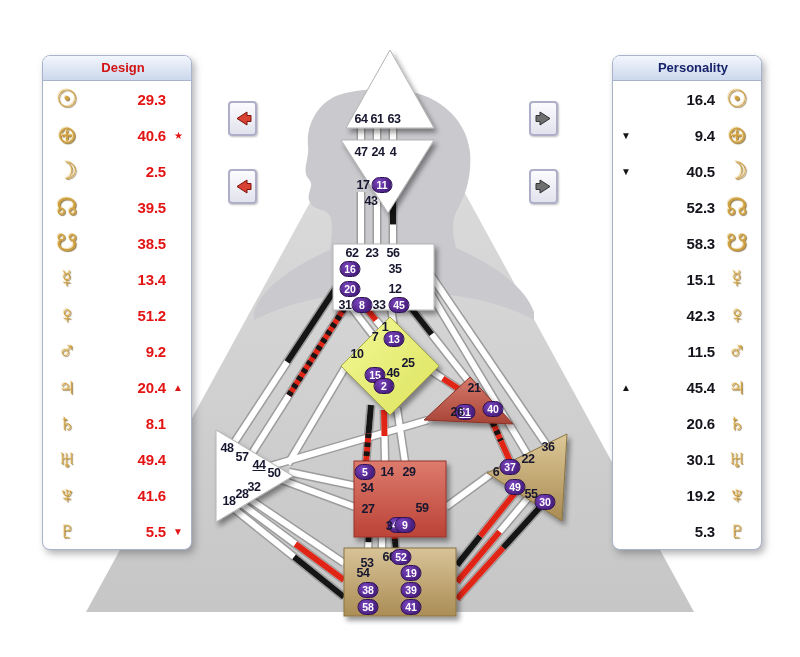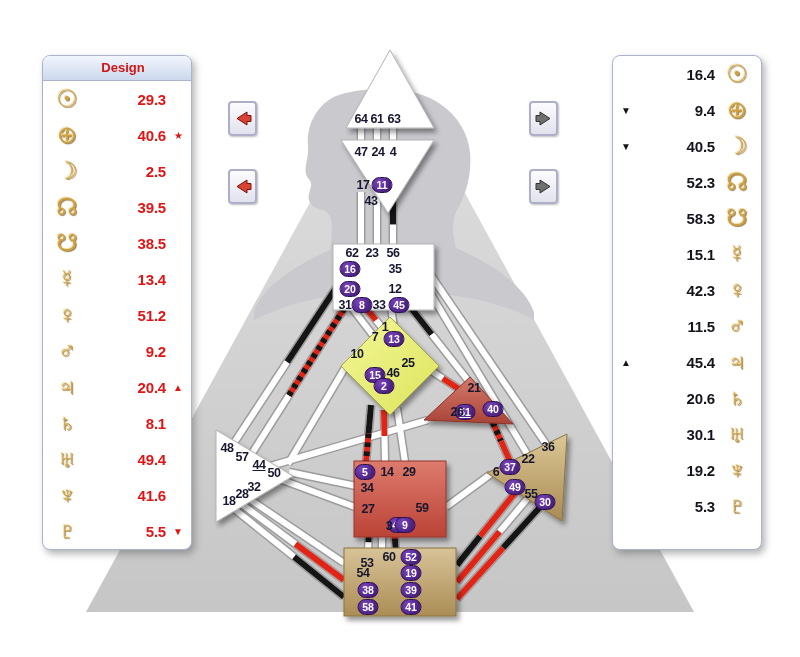--- a/index.html
+++ b/index.html
@@ -240,21 +240,21 @@
       <div class="gate on" style="left: 405px; top: 525px;">9</div>
       <div class="gate" style="left: 548px; top: 447px;">36</div>
       <div class="gate" style="left: 528px; top: 459px;">22</div>
       <div class="gate" style="left: 496px; top: 472px;">6</div>
       <div class="gate on" style="left: 510px; top: 467px;">37</div>
       <div class="gate on" style="left: 515px; top: 487px;">49</div>
       <div class="gate" style="left: 531px; top: 494px;">55</div>
       <div class="gate on" style="left: 545px; top: 502px;">30</div>
       <div class="gate" style="left: 367px; top: 563px;">53</div>
       <div class="gate" style="left: 389px; top: 557px;">60</div>
-      <div class="gate on" style="left: 411px; top: 557px;">52</div>
+      <div class="gate on" style="left: 401px; top: 557px;">52</div>
       <div class="gate" style="left: 363px; top: 573px;">54</div>
       <div class="gate on" style="left: 411px; top: 573px;">19</div>
       <div class="gate on" style="left: 368px; top: 590px;">38</div>
       <div class="gate on" style="left: 411px; top: 590px;">39</div>
       <div class="gate on" style="left: 368px; top: 607px;">58</div>
       <div class="gate on" style="left: 411px; top: 607px;">41</div>
     </div>
 
   <div class="panel design">
     <div class="panel-header">
@@ -323,20 +323,23 @@
         </div>
         <div class="prow">
           <span class="glyph">♇</span>
           <span class="value">5.5</span>
           <span class="marker">▼</span>
         </div>
       </div>
   </div>
 
   <div class="panel personality">
+    <div class="panel-header">
+      <span>Personality</span>
+    </div>
     <div id="personality-rows">
         <div class="prow">
           <span class="marker"></span>
           <span class="value">16.4</span>
           <span class="glyph">☉</span>
         </div>
         <div class="prow">
           <span class="marker">▼</span>
           <span class="value">9.4</span>
           <span class="glyph">⊕</span>

